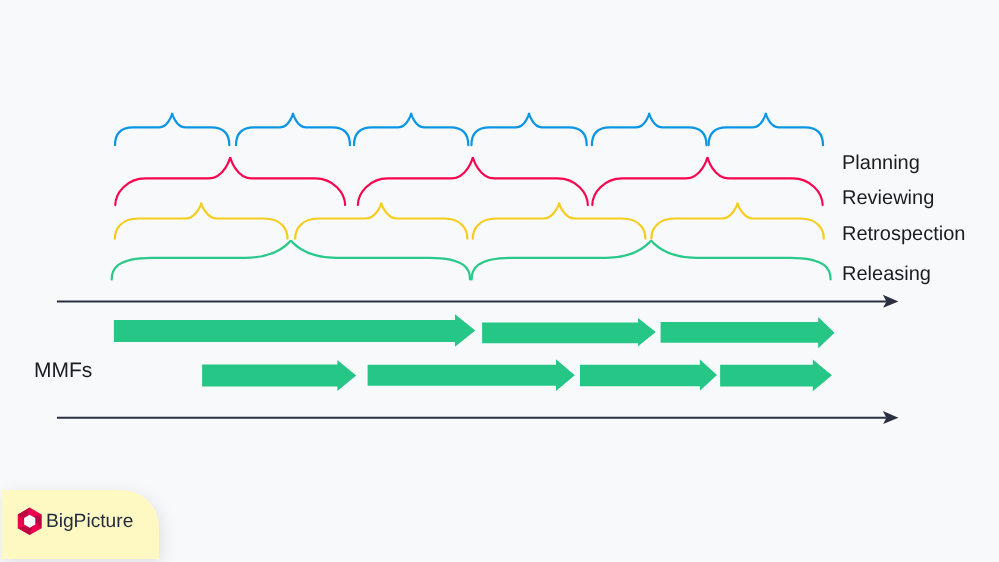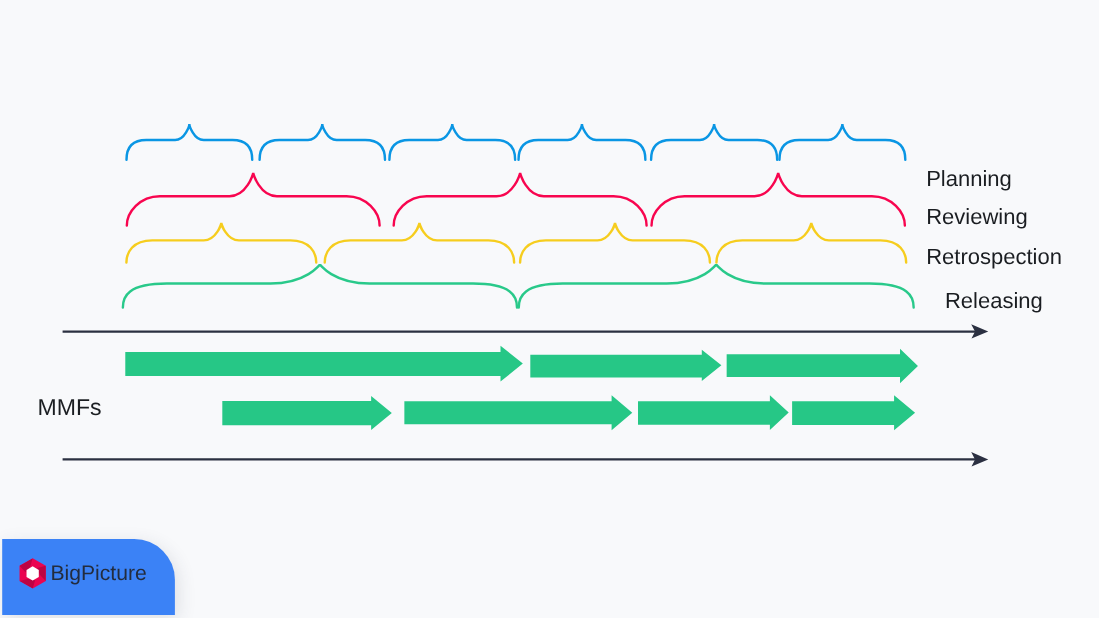--- a/index.html
+++ b/index.html
@@ -4,21 +4,21 @@
 <style>
   html,body{margin:0;padding:0;}
   body{width:999px;height:562px;overflow:hidden;background:#f8f9fb;
        font-family:"Liberation Sans",sans-serif;
        -webkit-font-smoothing:antialiased;text-rendering:geometricPrecision;}
   #stage{position:relative;width:999px;height:562px;}
   svg.diagram{position:absolute;left:0;top:0;width:999px;height:562px;}
   .cadence-label{position:absolute;font-size:20px;line-height:1;color:#1a1d21;white-space:nowrap;}
   .mmf-label{position:absolute;font-size:21px;line-height:1;color:#1a1d21;white-space:nowrap;}
   .logo-card{position:absolute;left:1.9px;top:489.8px;width:157.2px;height:69.2px;
-     background:#3b82f6;border-radius:0 37px 0 0;box-shadow:3px 4px 16px rgba(45,55,80,.13);}
+     background:#fef9c3;border-radius:0 37px 0 0;box-shadow:3px 4px 16px rgba(45,55,80,.13);}
   .logo-mark{position:absolute;left:15.4px;top:17.2px;width:25.4px;height:28.6px;}
   .logo-text{position:absolute;left:44px;top:22.2px;font-size:19.2px;line-height:1;
      color:#232c3d;white-space:nowrap;}
 </style>
 </head>
 <body>
 
 <div id="stage">
   <svg class="diagram" id="diagram-svg" viewBox="0 0 999 562">
       <path d="M115,145.2 C115,137.14499999999998 118.06,127.3 133,127.3 L159.15,127.3 C168.51,127.3 172.15,113.7 172.15,112.7 C172.15,113.7 175.79000000000002,127.3 185.15,127.3 L211.3,127.3 C226.24,127.3 229.3,137.14499999999998 229.3,145.2" fill="none" stroke="#0a96e4" stroke-width="2.2" stroke-linecap="round"></path>
@@ -49,21 +49,21 @@
       <path d="M660.6,322 L818.2,322 L818.2,317 L834.5,332.7 L818.2,348.4 L818.2,342.7 L660.6,342.7 Z" fill="#26c786"></path>
       <path d="M202.1,364.5 L337.4,364.5 L337.4,359.9 L356.2,375.45 L337.4,391 L337.4,386.5 L202.1,386.5 Z" fill="#26c786"></path>
       <path d="M367.6,364.8 L556,364.8 L556,359.3 L574.8,375.20000000000005 L556,391.1 L556,385.7 L367.6,385.7 Z" fill="#26c786"></path>
       <path d="M580,364.7 L699.9,364.7 L699.9,359.4 L717,375.1 L699.9,390.8 L699.9,386.2 L580,386.2 Z" fill="#26c786"></path>
       <path d="M720.1,364.8 L812.8,364.8 L812.8,359.4 L831.9,375.29999999999995 L812.8,391.2 L812.8,386.4 L720.1,386.4 Z" fill="#26c786"></path>
     </svg>
 
   <div class="cadence-label" id="lbl0" style="left: 842px; top: 153px;">Planning</div>
   <div class="cadence-label" id="lbl1" style="left: 842px; top: 187.8px;">Reviewing</div>
   <div class="cadence-label" id="lbl2" style="left: 842px; top: 223.5px;">Retrospection</div>
-  <div class="cadence-label" id="lbl3" style="left: 842px; top: 263.8px; margin-left: 17px;">Releasing</div>
+  <div class="cadence-label" id="lbl3" style="left: 842px; top: 263.8px;">Releasing</div>
 
   <div class="mmf-label" id="mmflbl" style="left: 34px; top: 360.1px;">MMFs</div>
 
   <div class="logo-card">
     <svg class="logo-mark" width="25.4" height="28.6" viewBox="0.77 -0.5 24.56 28.2">
       <defs>
           <clipPath id="hexclip">
             <path d="M13.05,0 L24.83,6.8 L24.83,20.4 L13.05,27.2 L1.27,20.4 L1.27,6.8 Z"></path>
           </clipPath>
         </defs>

